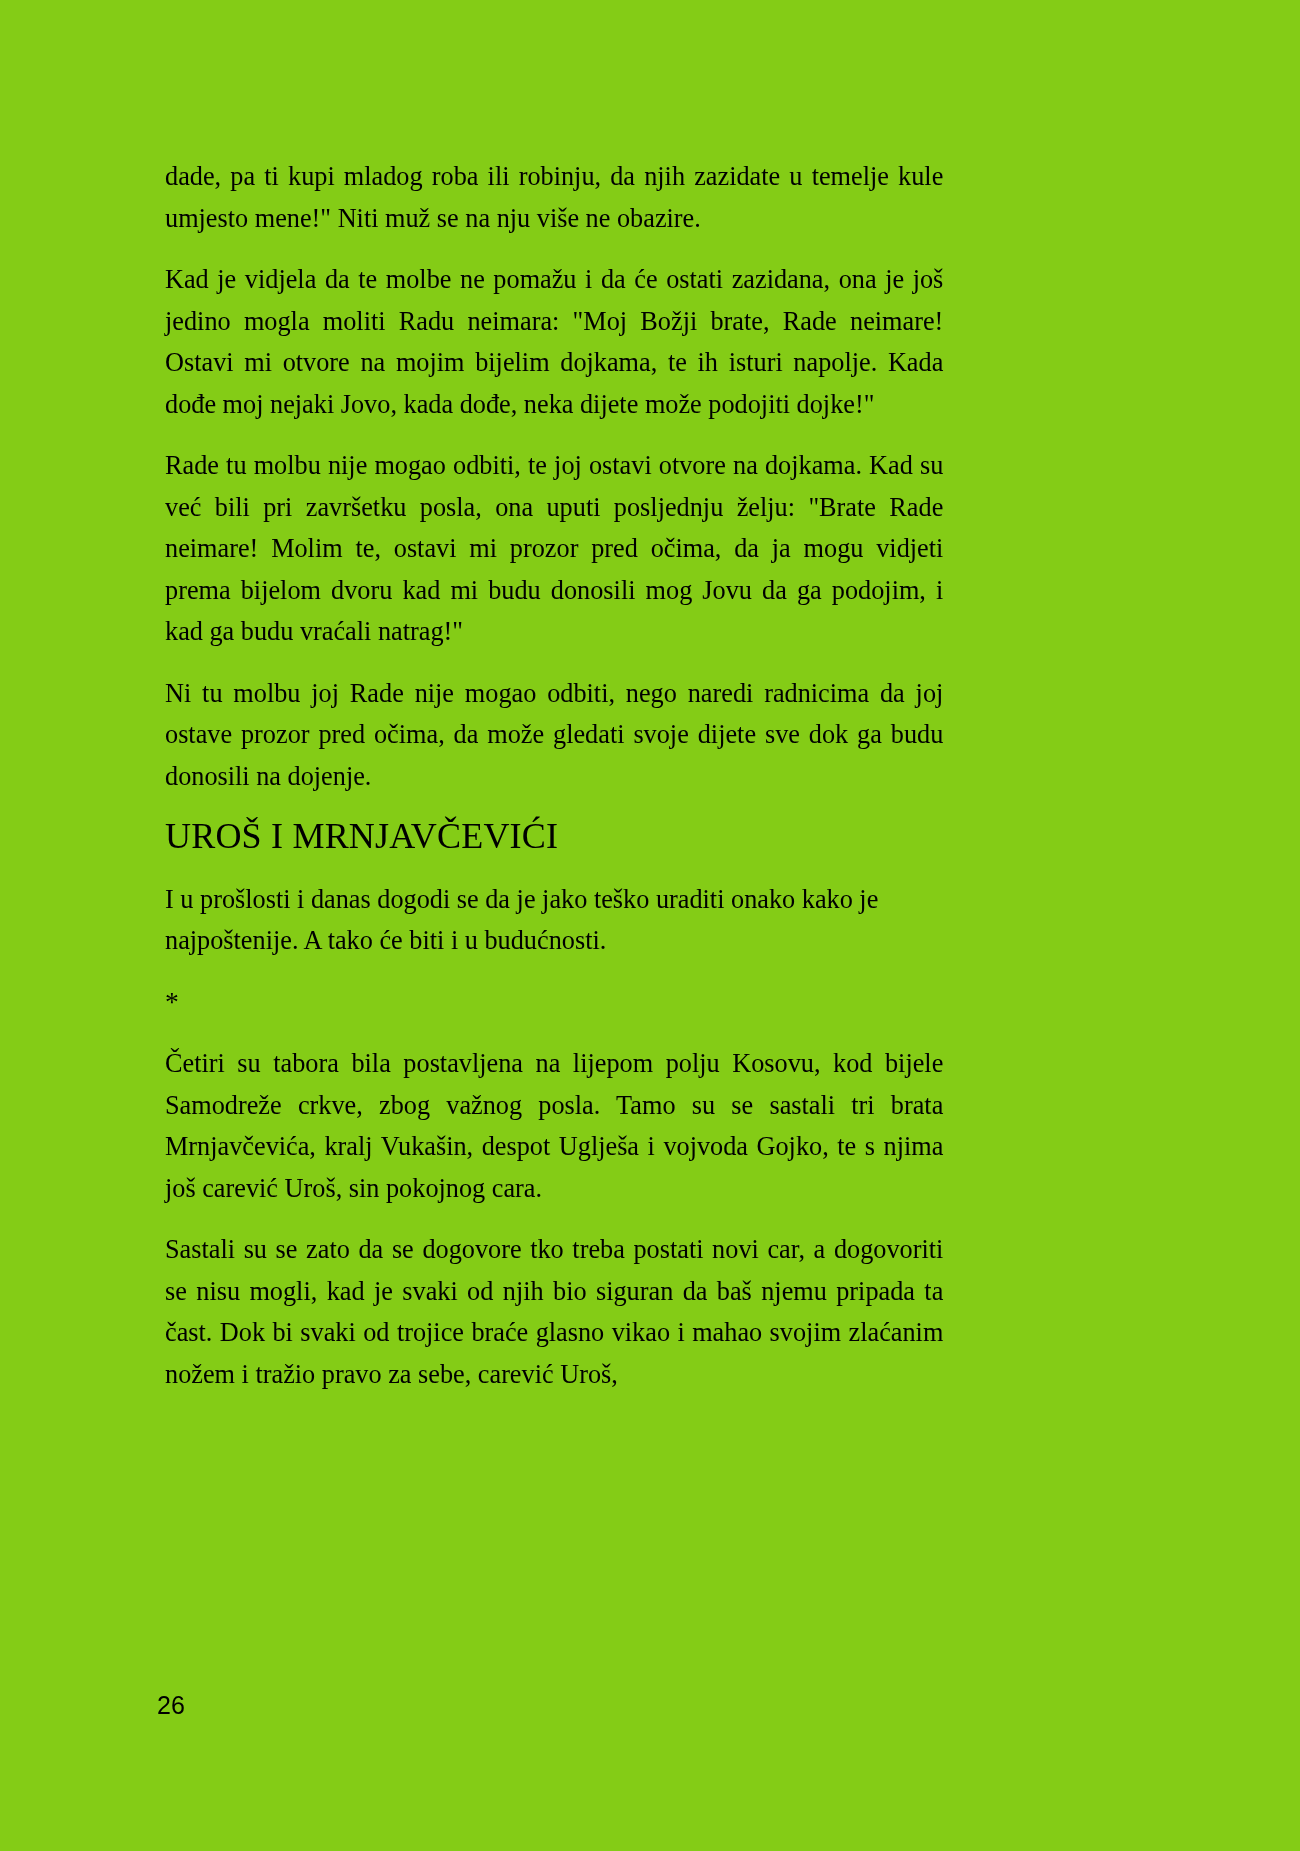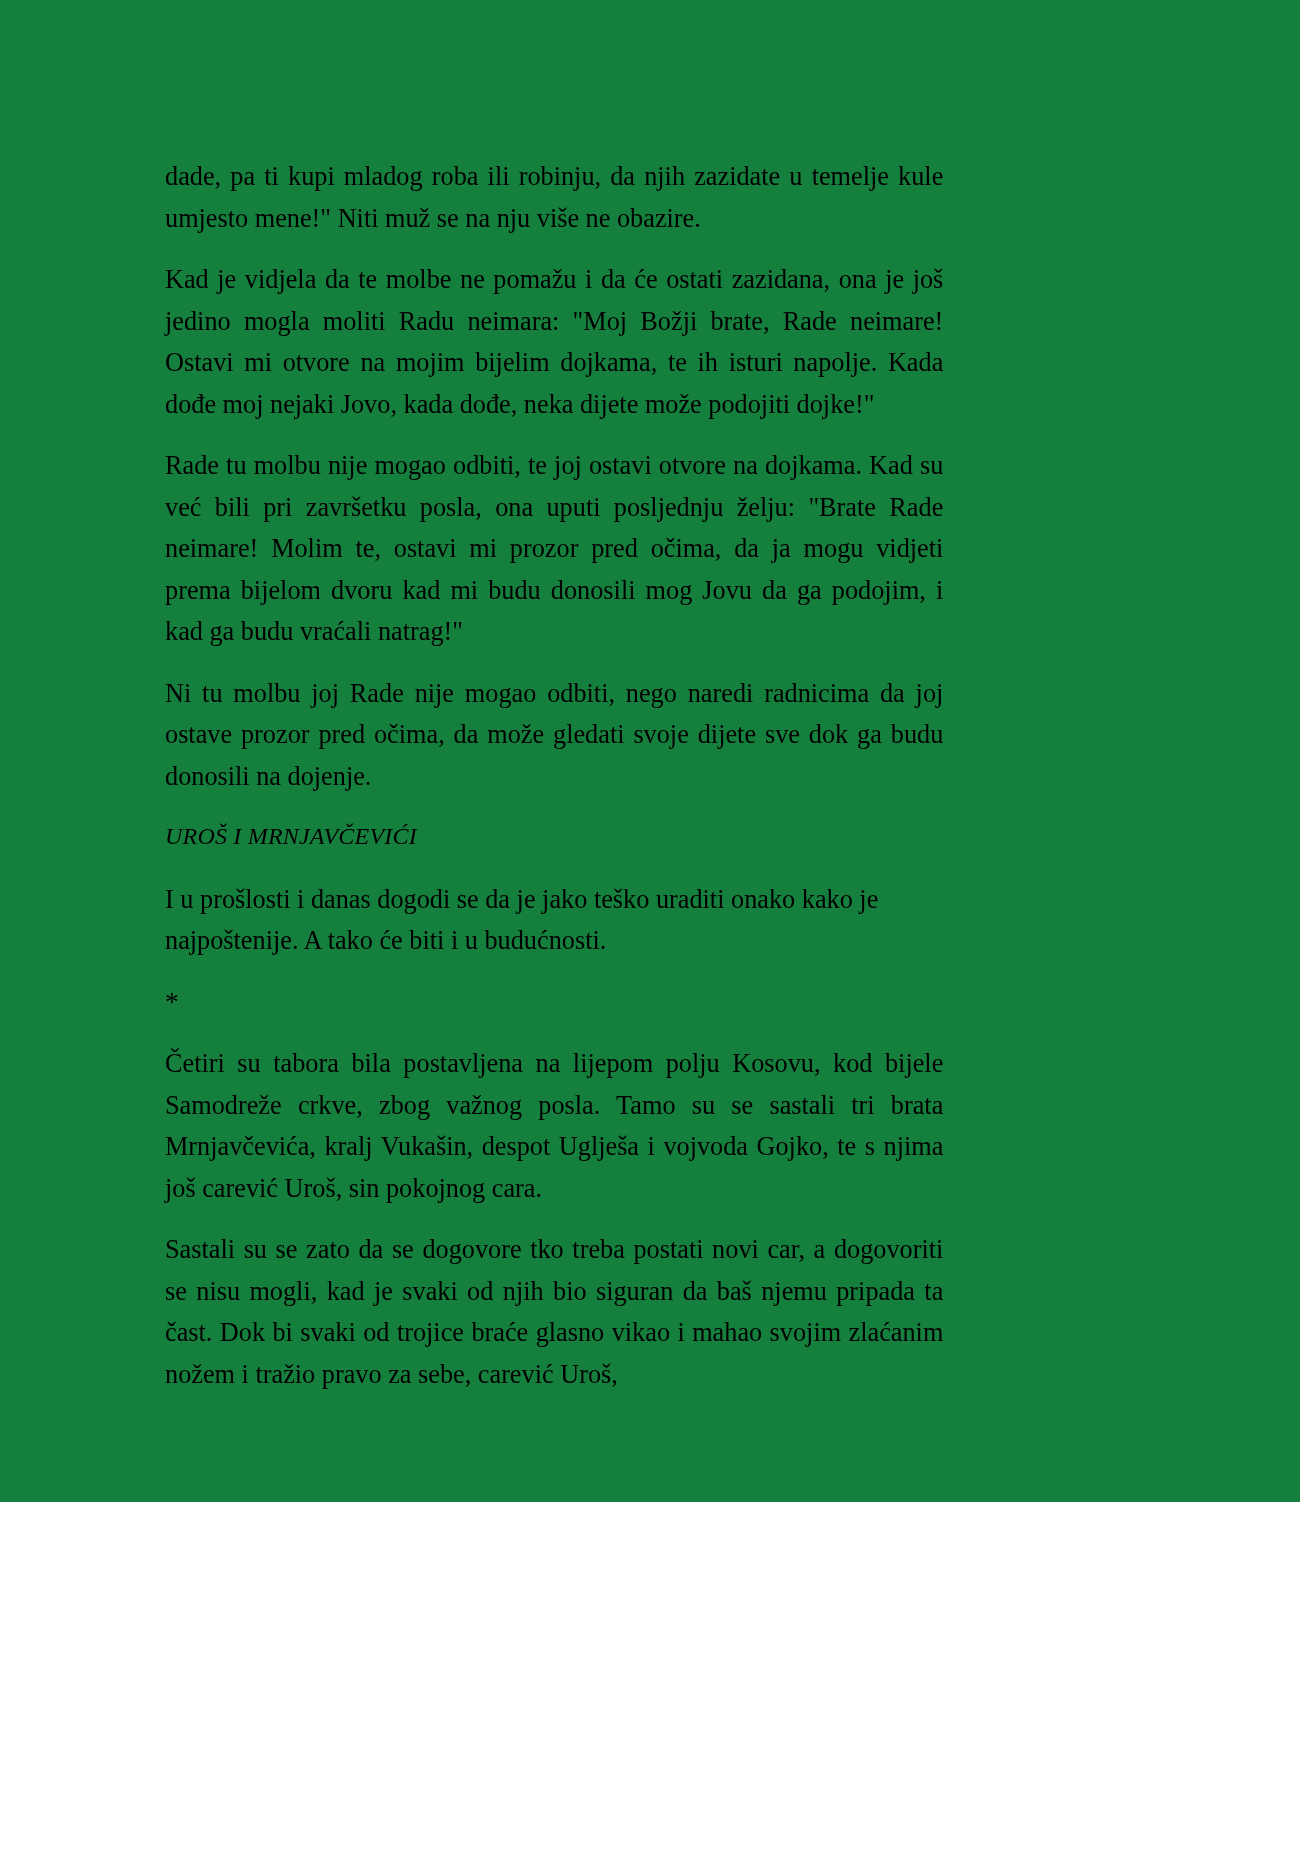--- a/index.html
+++ b/index.html
@@ -3,22 +3,22 @@
 <meta charset="utf-8">
 <style>
   html, body {
     margin: 0;
     padding: 0;
     background: #ffffff;
   }
   .page {
     position: relative;
     width: 1300px;
-    height: 1502px;
-    background: #15803d;
+    height: 1851px;
+    background: #84cc16;
     margin: 0 auto;
     overflow: hidden;
   }
   .textblock {
     position: absolute;
     left: 165px;
     top: 155px;
     width: 778px;
   }
   p.para {
@@ -34,28 +34,27 @@
     transform: scaleX(0.955);
     transform-origin: left top;
     width: 815px;
     hyphens: none;
   }
   p.para:last-child { margin-bottom: 0; }
   p.para.nojust { text-align: left; }
 
   h2.section-heading {
     font-family: "Liberation Serif", "DejaVu Serif", serif;
-    font-size: 24px;
+    font-size: 36px;
     line-height: 41.5px;
     font-weight: normal;
     letter-spacing: 0.2px;
     color: #000000;
     margin: 0 0 20px 0;
     text-align: left;
-    font-style: italic;
   }
 
   .sep-asterisk {
     font-family: "Liberation Serif", "DejaVu Serif", serif;
     font-size: 27.5px;
     line-height: 41.5px;
     color: #000000;
     margin: 0 0 20px 0;
     text-align: left;
   }

